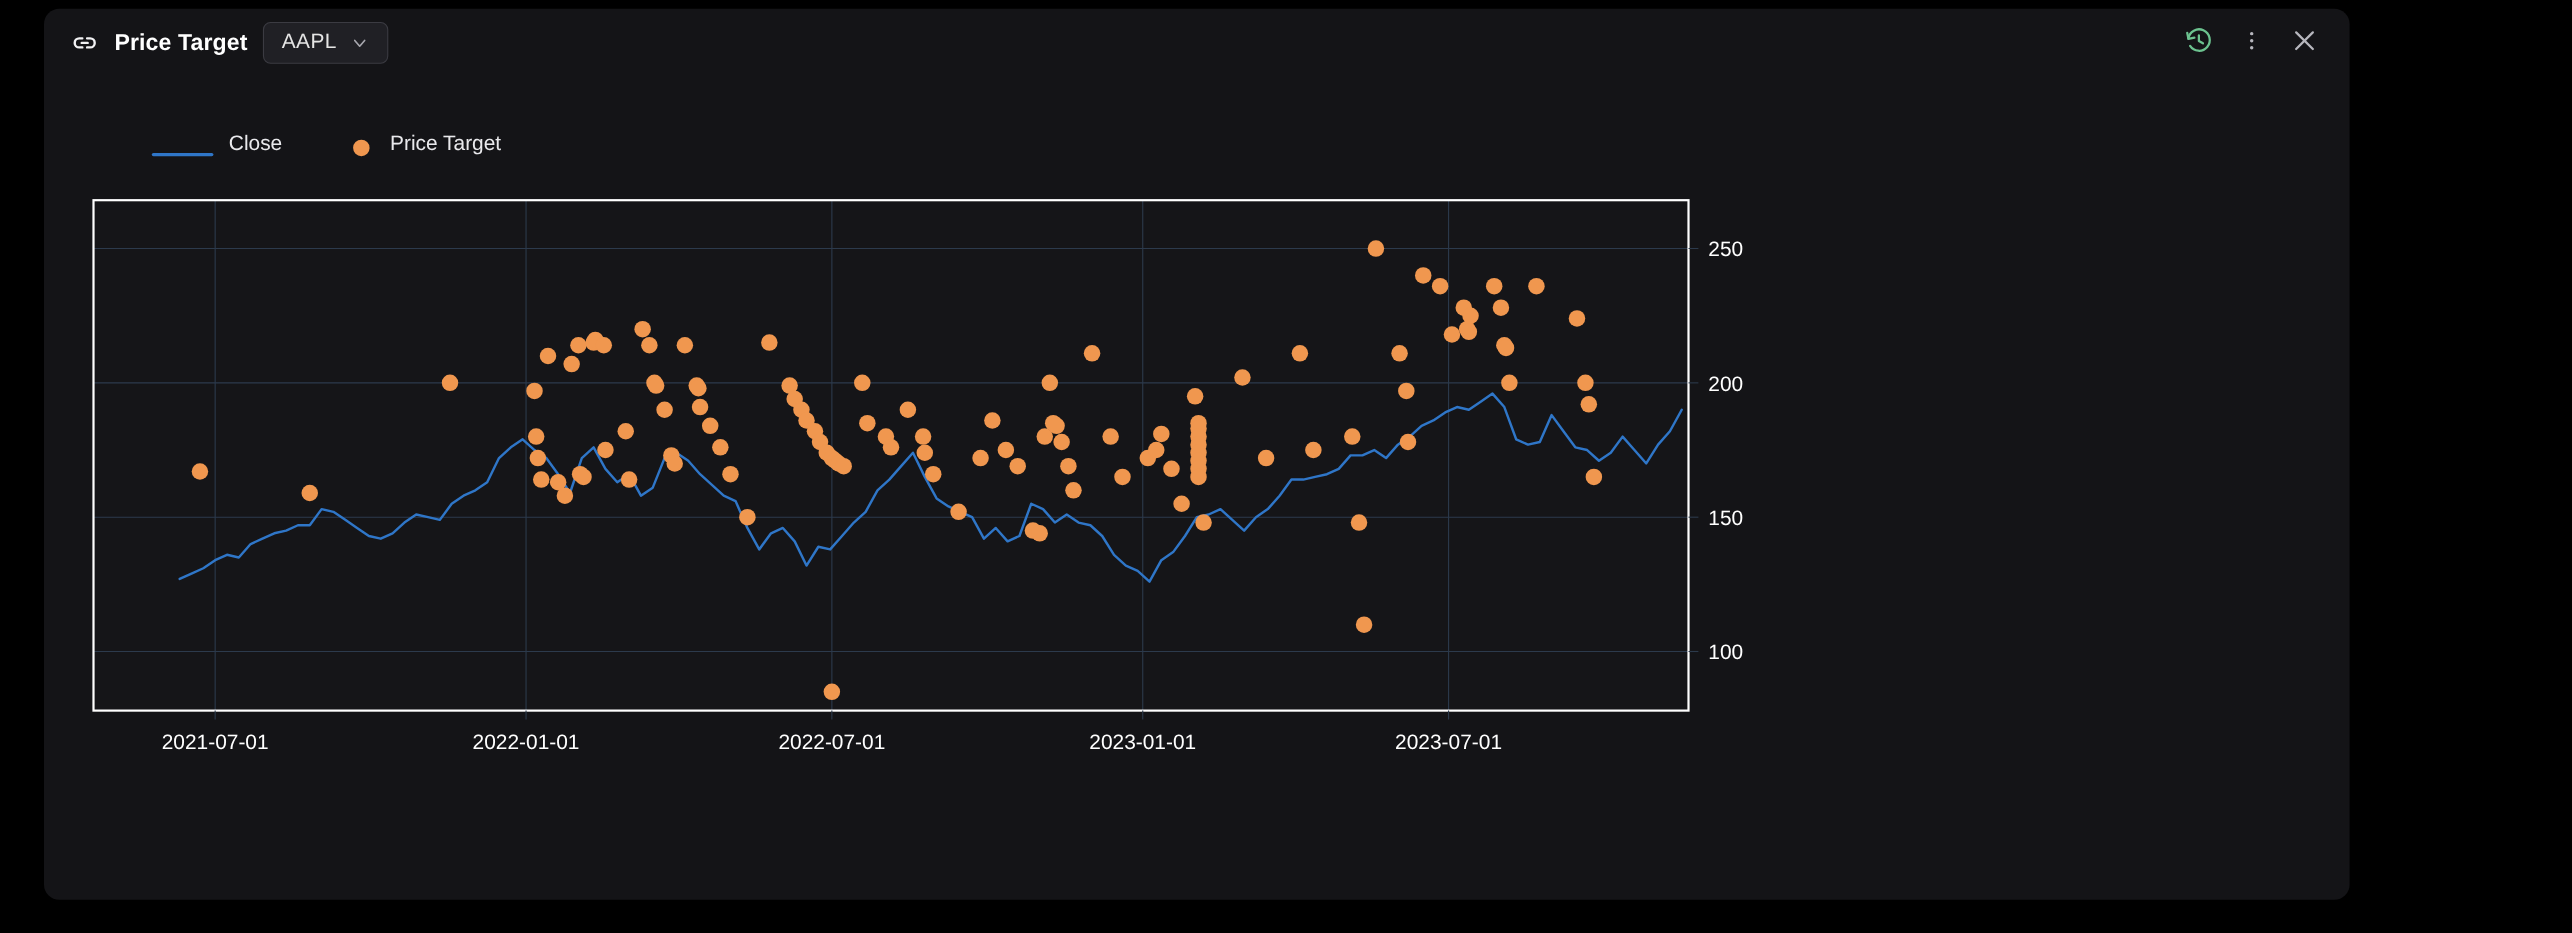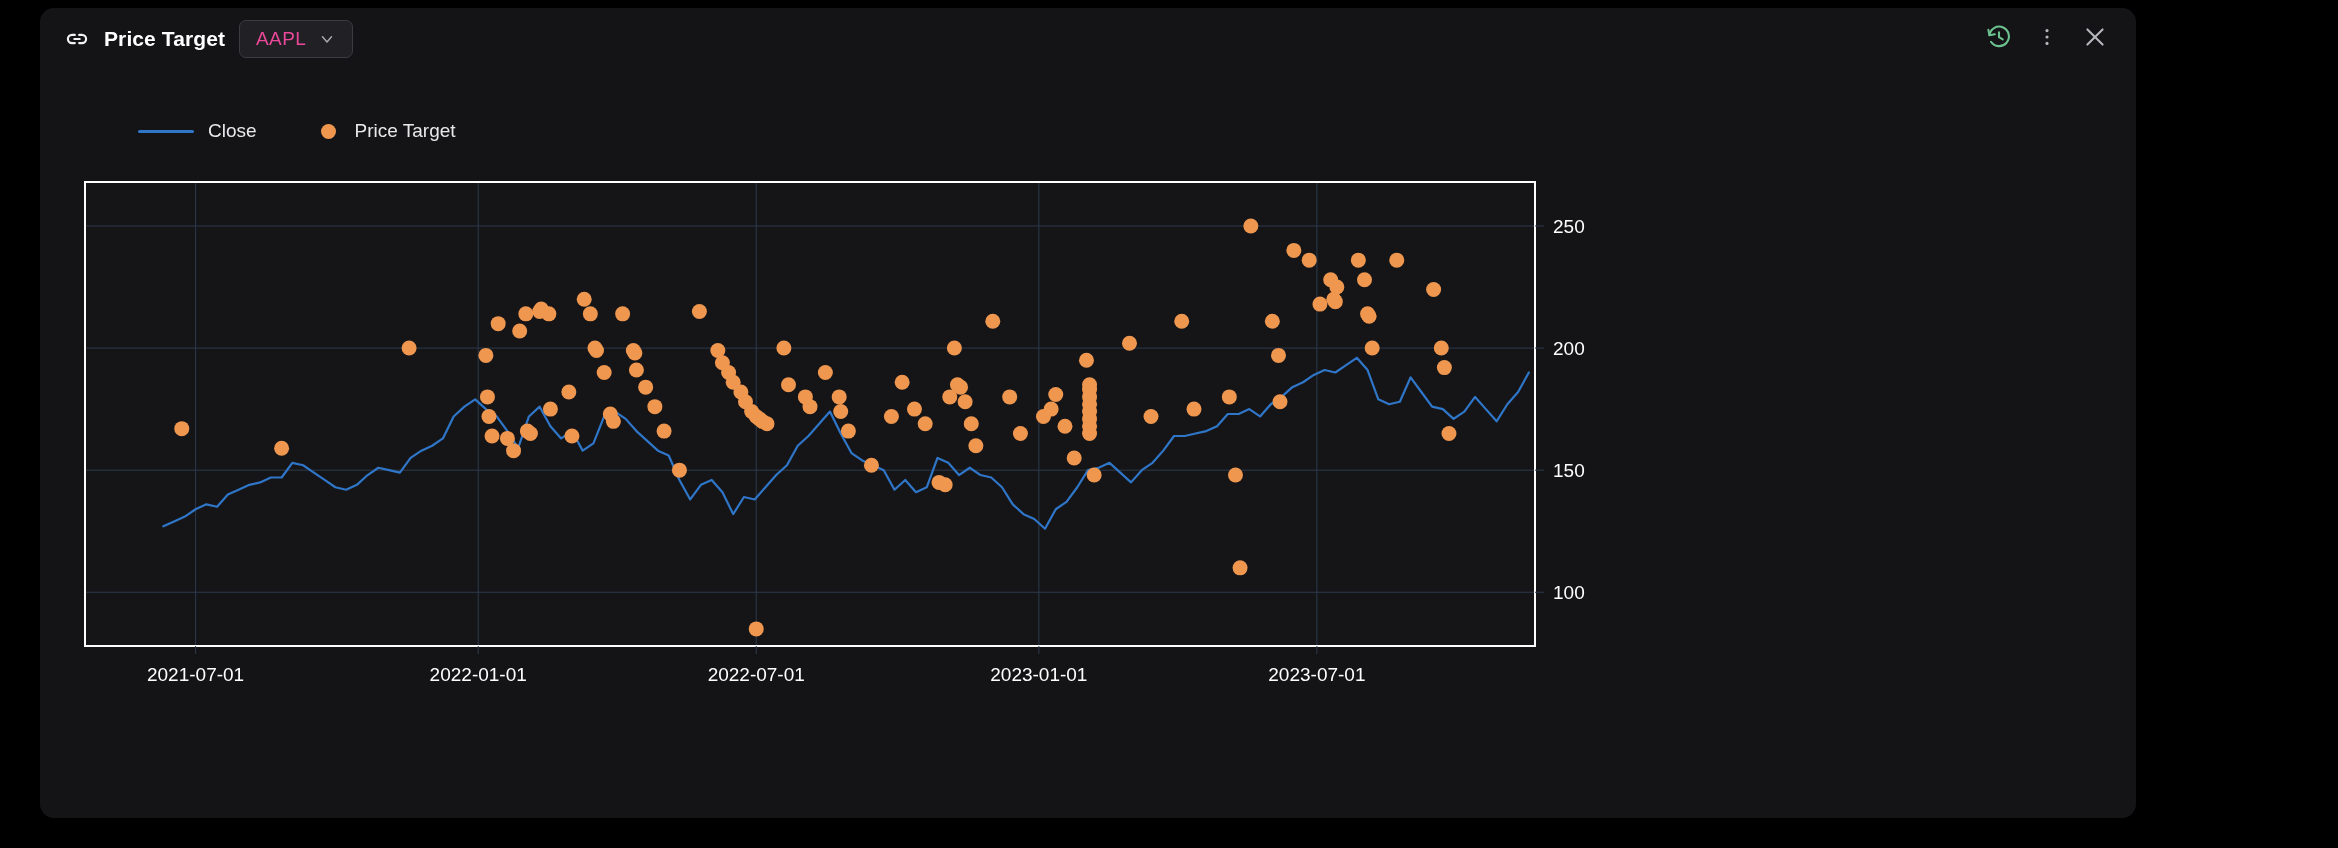--- a/index.html
+++ b/index.html
@@ -46,21 +46,21 @@
     gap: 12px;
     height: 38px;
     padding: 0 16px;
     border: 1px solid #3b3b42;
     border-radius: 7px;
     background: #202025;
     cursor: pointer;
   }
   #ticker-label {
     font-size: 19px;
-    color: #ec4899;
+    color: #e5e5e5;
     letter-spacing: .4px;
   }
   #chevron-down-icon { width: 18px; height: 18px; display:block; }
   #header-right {
     margin-left: auto;
     margin-right: 22px;
     display: flex;
     align-items: center;
     gap: 10px;
   }
@@ -75,21 +75,21 @@
   
   #legend {
     position: absolute;
     left: 98px; top: 112px;
     display: flex;
     align-items: center;
     gap: 44px;
   }
   .legend-item {
     display: flex;
-    align-items: center;
+    align-items: flex-end;
     gap: 14px;
     cursor: pointer;
   }
   .legend-line {
     width: 56px; height: 3px;
     border-radius: 2px;
   }
   .legend-dot {
     width: 15px; height: 15px;
     border-radius: 50%;

